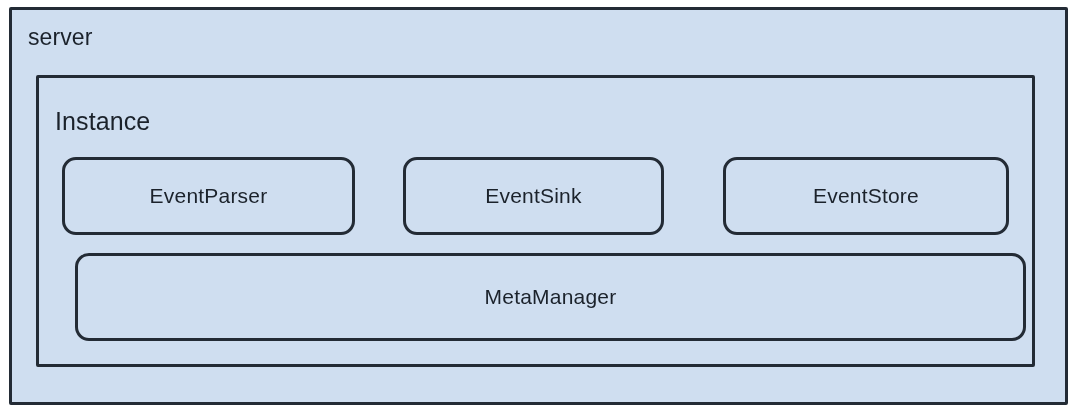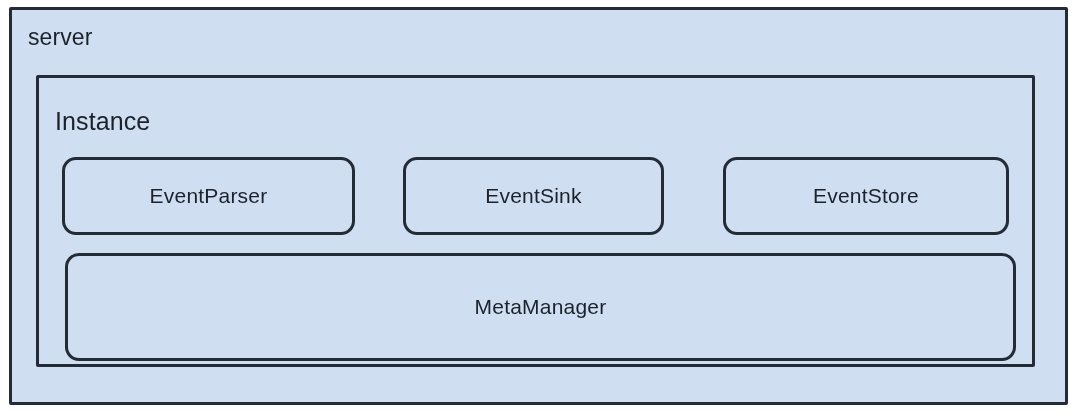--- a/index.html
+++ b/index.html
@@ -104,24 +104,24 @@
   }
   .comp-eventstore {
     left: 684px;
     top: 79px;
     width: 286px;
     height: 78px;
   }
 
   
   .comp-metamanager {
-    left: 26px;
+    left: 36px;
     top: 175px;
     width: 951px;
-    height: 108px;
+    height: 88px;
   }
 
   
   .watermark {
     position: absolute;
     right: 6px;
     bottom: 4px;
     font-size: 15px;
     line-height: 18px;
     color: rgba(255, 255, 255, 0.62);

